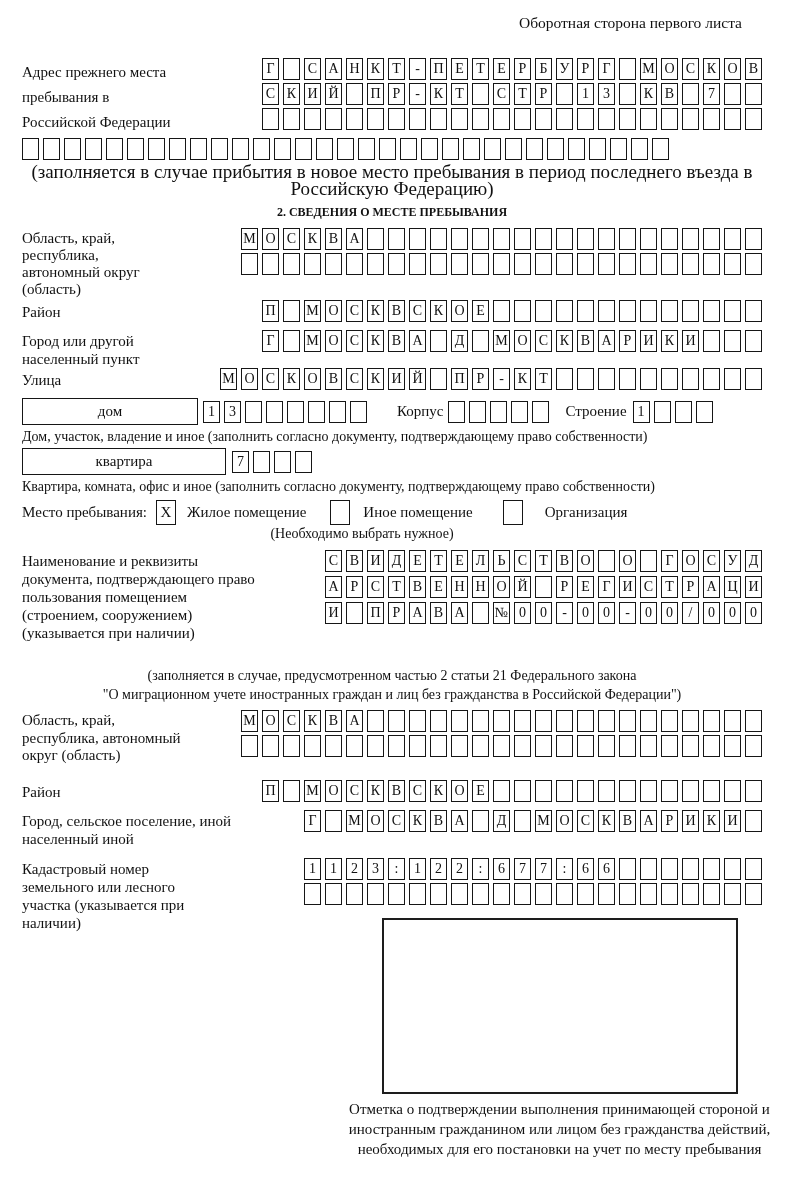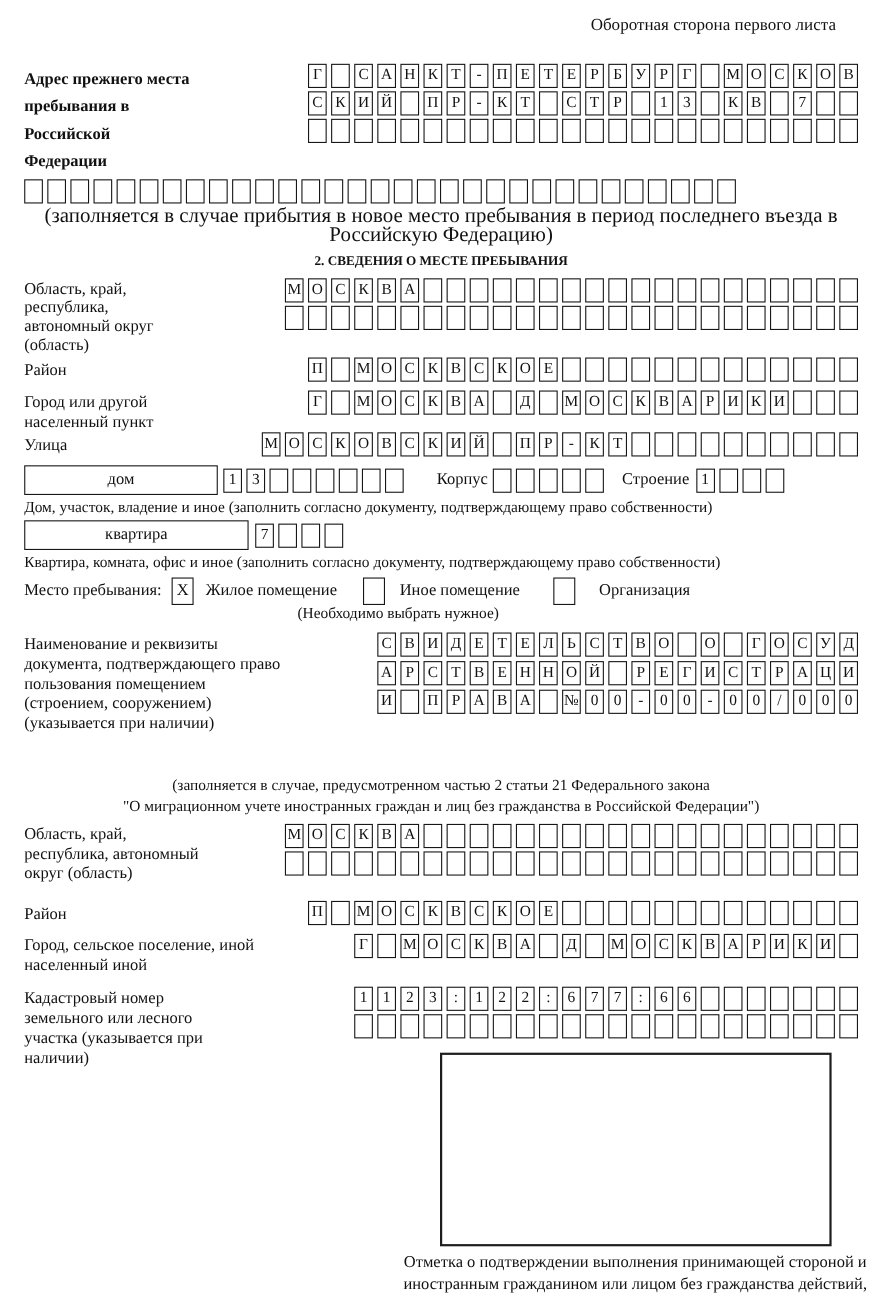--- a/index.html
+++ b/index.html
@@ -1,18 +1,18 @@
 <!DOCTYPE html>
 <html><head>
 <meta charset="utf-8">
 <style>
   * { box-sizing: border-box; margin: 0; padding: 0; }
   html,body { background:#fff; }
   body { width:800px; height:1180px; font-family:"Liberation Serif","DejaVu Serif",serif; color:#111; }
-  .page { width:800px; height:1180px; padding:14px 20px 0 22px; position:relative; overflow:hidden; }
+  .page { width:800px; height:1180px; padding:14px 38px 0 22px; position:relative; overflow:hidden; }
 
   .title-right { text-align:right; font-size:15.5px; padding-right:20px; }
 
   .flexrow { display:flex; align-items:flex-start; }
   .lbl { font-size:15px; line-height:18px; padding-top:2px; }
   .lbl-inline { font-size:15px; line-height:25px; }
 
   .boxstack { margin-left:auto; display:flex; flex-direction:column; gap:3px; }
   .boxrow { display:flex; gap:4px; }
   .cb {
@@ -38,21 +38,21 @@
   .stamp-caption { margin-top:5px; text-align:center; font-size:15px; line-height:20px; }
 </style>
 </head>
 <body>
 
 <div class="page">
 
   <div class="title-right">Оборотная сторона первого листа</div>
 
   <div class="flexrow" style="margin-top:26px;">
-    <div class="lbl" style="width:155px; line-height:25px;font-weight:bold;">Адрес прежнего места пребывания в Российской Федерации</div>
+    <div class="lbl" style="width:155px; line-height:25px;">Адрес прежнего места пребывания в Российской Федерации</div>
     <div class="boxstack">
       <div class="boxrow">
           <span class="cb">Г</span>
           <span class="cb"></span>
           <span class="cb">С</span>
           <span class="cb">А</span>
           <span class="cb">Н</span>
           <span class="cb">К</span>
           <span class="cb">Т</span>
           <span class="cb">-</span>
@@ -442,21 +442,21 @@
           <span class="cb">0</span>
           <span class="cb">0</span>
           <span class="cb">/</span>
           <span class="cb">0</span>
           <span class="cb">0</span>
           <span class="cb">0</span>
         </div>
     </div>
   </div>
 
-  <div class="note-c" style="margin-top:22px; font-size:14px; line-height:19px;">(заполняется в случае, предусмотренном частью 2 статьи 21 Федерального закона</div>
+  <div class="note-c" style="margin-top:8px; font-size:14px; line-height:19px;">(заполняется в случае, предусмотренном частью 2 статьи 21 Федерального закона</div>
   <div class="note-c" style="font-size:14px; line-height:19px;">"О миграционном учете иностранных граждан и лиц без гражданства в Российской Федерации")</div>
 
   <div class="flexrow" style="margin-top:6px; min-height:70px;">
     <div class="lbl" style="width:165px; line-height:17.5px;">Область, край, республика, автономный округ (область)</div>
     <div class="boxstack">
       <div class="boxrow">
           <span class="cb">М</span>
           <span class="cb">О</span>
           <span class="cb">С</span>
           <span class="cb">К</span>

